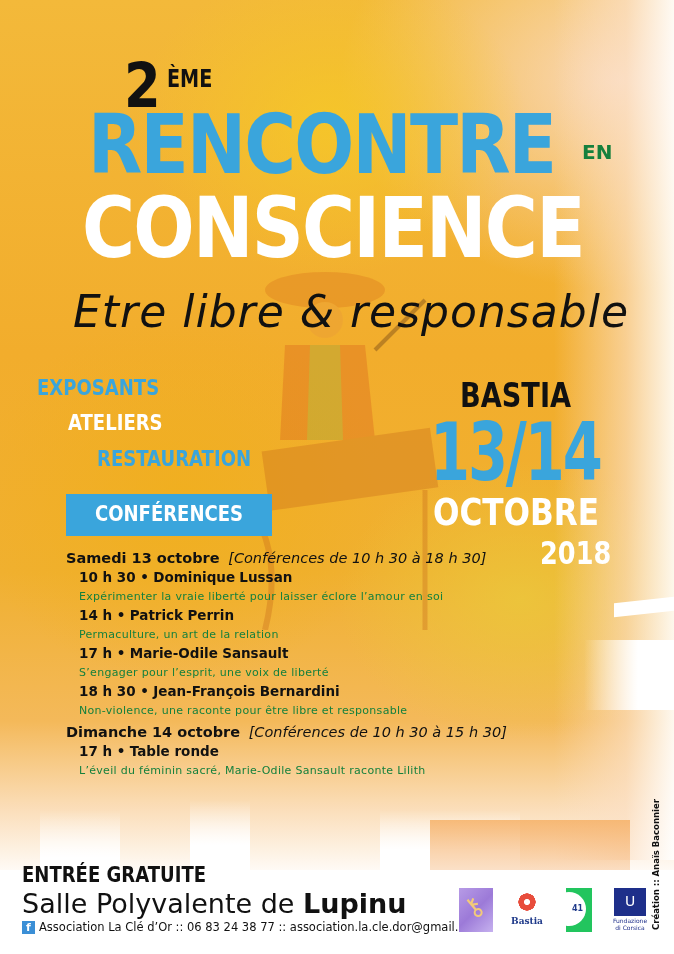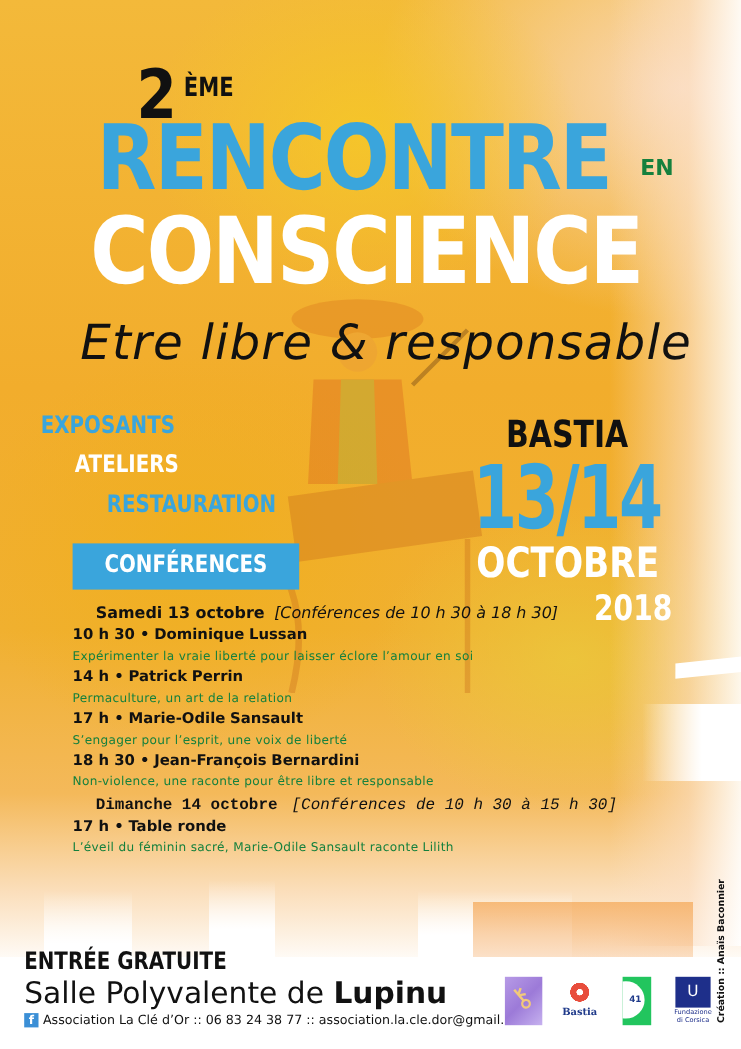--- a/index.html
+++ b/index.html
@@ -57,29 +57,29 @@
     .conf-label { position: absolute; left: 0; top: 9px; width: 206px; text-align: center; font-family: "DejaVu Sans", sans-serif; font-weight: 900; font-size: 22px; color: #fff; line-height: 1; transform: scaleX(0.82); }
 
     .bastia { position: absolute; left: 460px; top: 378px; font-family: "DejaVu Sans", sans-serif; font-weight: 900; font-size: 34px; color: #111; line-height: 1; transform: scaleX(0.8); transform-origin: left; }
     .dates { position: absolute; left: 430px; top: 413px; font-family: "DejaVu Sans", sans-serif; font-weight: 900; font-size: 80px; color: #3aa5dc; line-height: 1; letter-spacing: -3px; transform: scaleX(0.72); transform-origin: left; }
     .octobre { position: absolute; left: 433px; top: 493px; font-family: "DejaVu Sans", sans-serif; font-weight: 900; font-size: 38px; color: #ffffff; line-height: 1; transform: scaleX(0.82); transform-origin: left; }
     .year { position: absolute; left: 540px; top: 537px; font-family: "DejaVu Sans", sans-serif; font-weight: 900; font-size: 32px; color: #ffffff; line-height: 1; transform: scaleX(0.8); transform-origin: left; }
 
     
     .program { position: absolute; left: 66px; top: 548px; width: 500px; }
     .day-head { font-family: "DejaVu Sans", sans-serif; font-size: 14.5px; color: #111; line-height: 20px; white-space: nowrap; }
-    .day-head .day { font-weight: bold; margin-left: 21px; }
+    .day-head .day { font-weight: bold; }
     .day-head .range { font-style: italic; margin-left: 4px; }
-    .talk { margin-left: 0; }
+    .talk { margin-left: 13px; }
     .talk-head { font-family: "DejaVu Sans", sans-serif; font-size: 13.5px; color: #111; line-height: 19px; white-space: nowrap; }
     .talk-head .time { font-weight: bold; }
     .talk-head .first { font-weight: bold; }
     .talk-head .last { font-weight: bold; }
     .talk-title { font-family: "DejaVu Sans", sans-serif; font-size: 11px; color: #15803d; line-height: 19px; white-space: nowrap; letter-spacing: 0.3px; }
-    .day2 { margin-top: 2px; font-family: Liberation Mono, monospace; }
+    .day2 { margin-top: 2px; }
 
     
     .entree { position: absolute; left: 22px; top: 864px; font-family: "DejaVu Sans", sans-serif; font-weight: 900; font-size: 22px; color: #111; line-height: 1; transform: scaleX(0.82); transform-origin: left; }
     .venue { position: absolute; left: 22px; top: 890px; font-family: "DejaVu Sans", sans-serif; font-size: 27px; color: #111; line-height: 1; }
     .venue b { font-weight: bold; }
     .contact { position: absolute; left: 22px; top: 920px; font-family: "DejaVu Sans", sans-serif; font-size: 11.5px; color: #111; line-height: 14px; white-space: nowrap; display: flex; align-items: center; }
     .fb-icon { display: inline-block; width: 13px; height: 13px; background: #3b8fd6; color: #fff; font-size: 11px; font-weight: bold; text-align: center; line-height: 14px; margin-right: 4px; font-family: "DejaVu Sans", sans-serif; }
 
     .logo { position: absolute; }
     .logo-key { left: 459px; top: 888px; width: 34px; height: 44px; background: linear-gradient(135deg, #b79be6, #9c7ad8 50%, #c6b1ef); }

